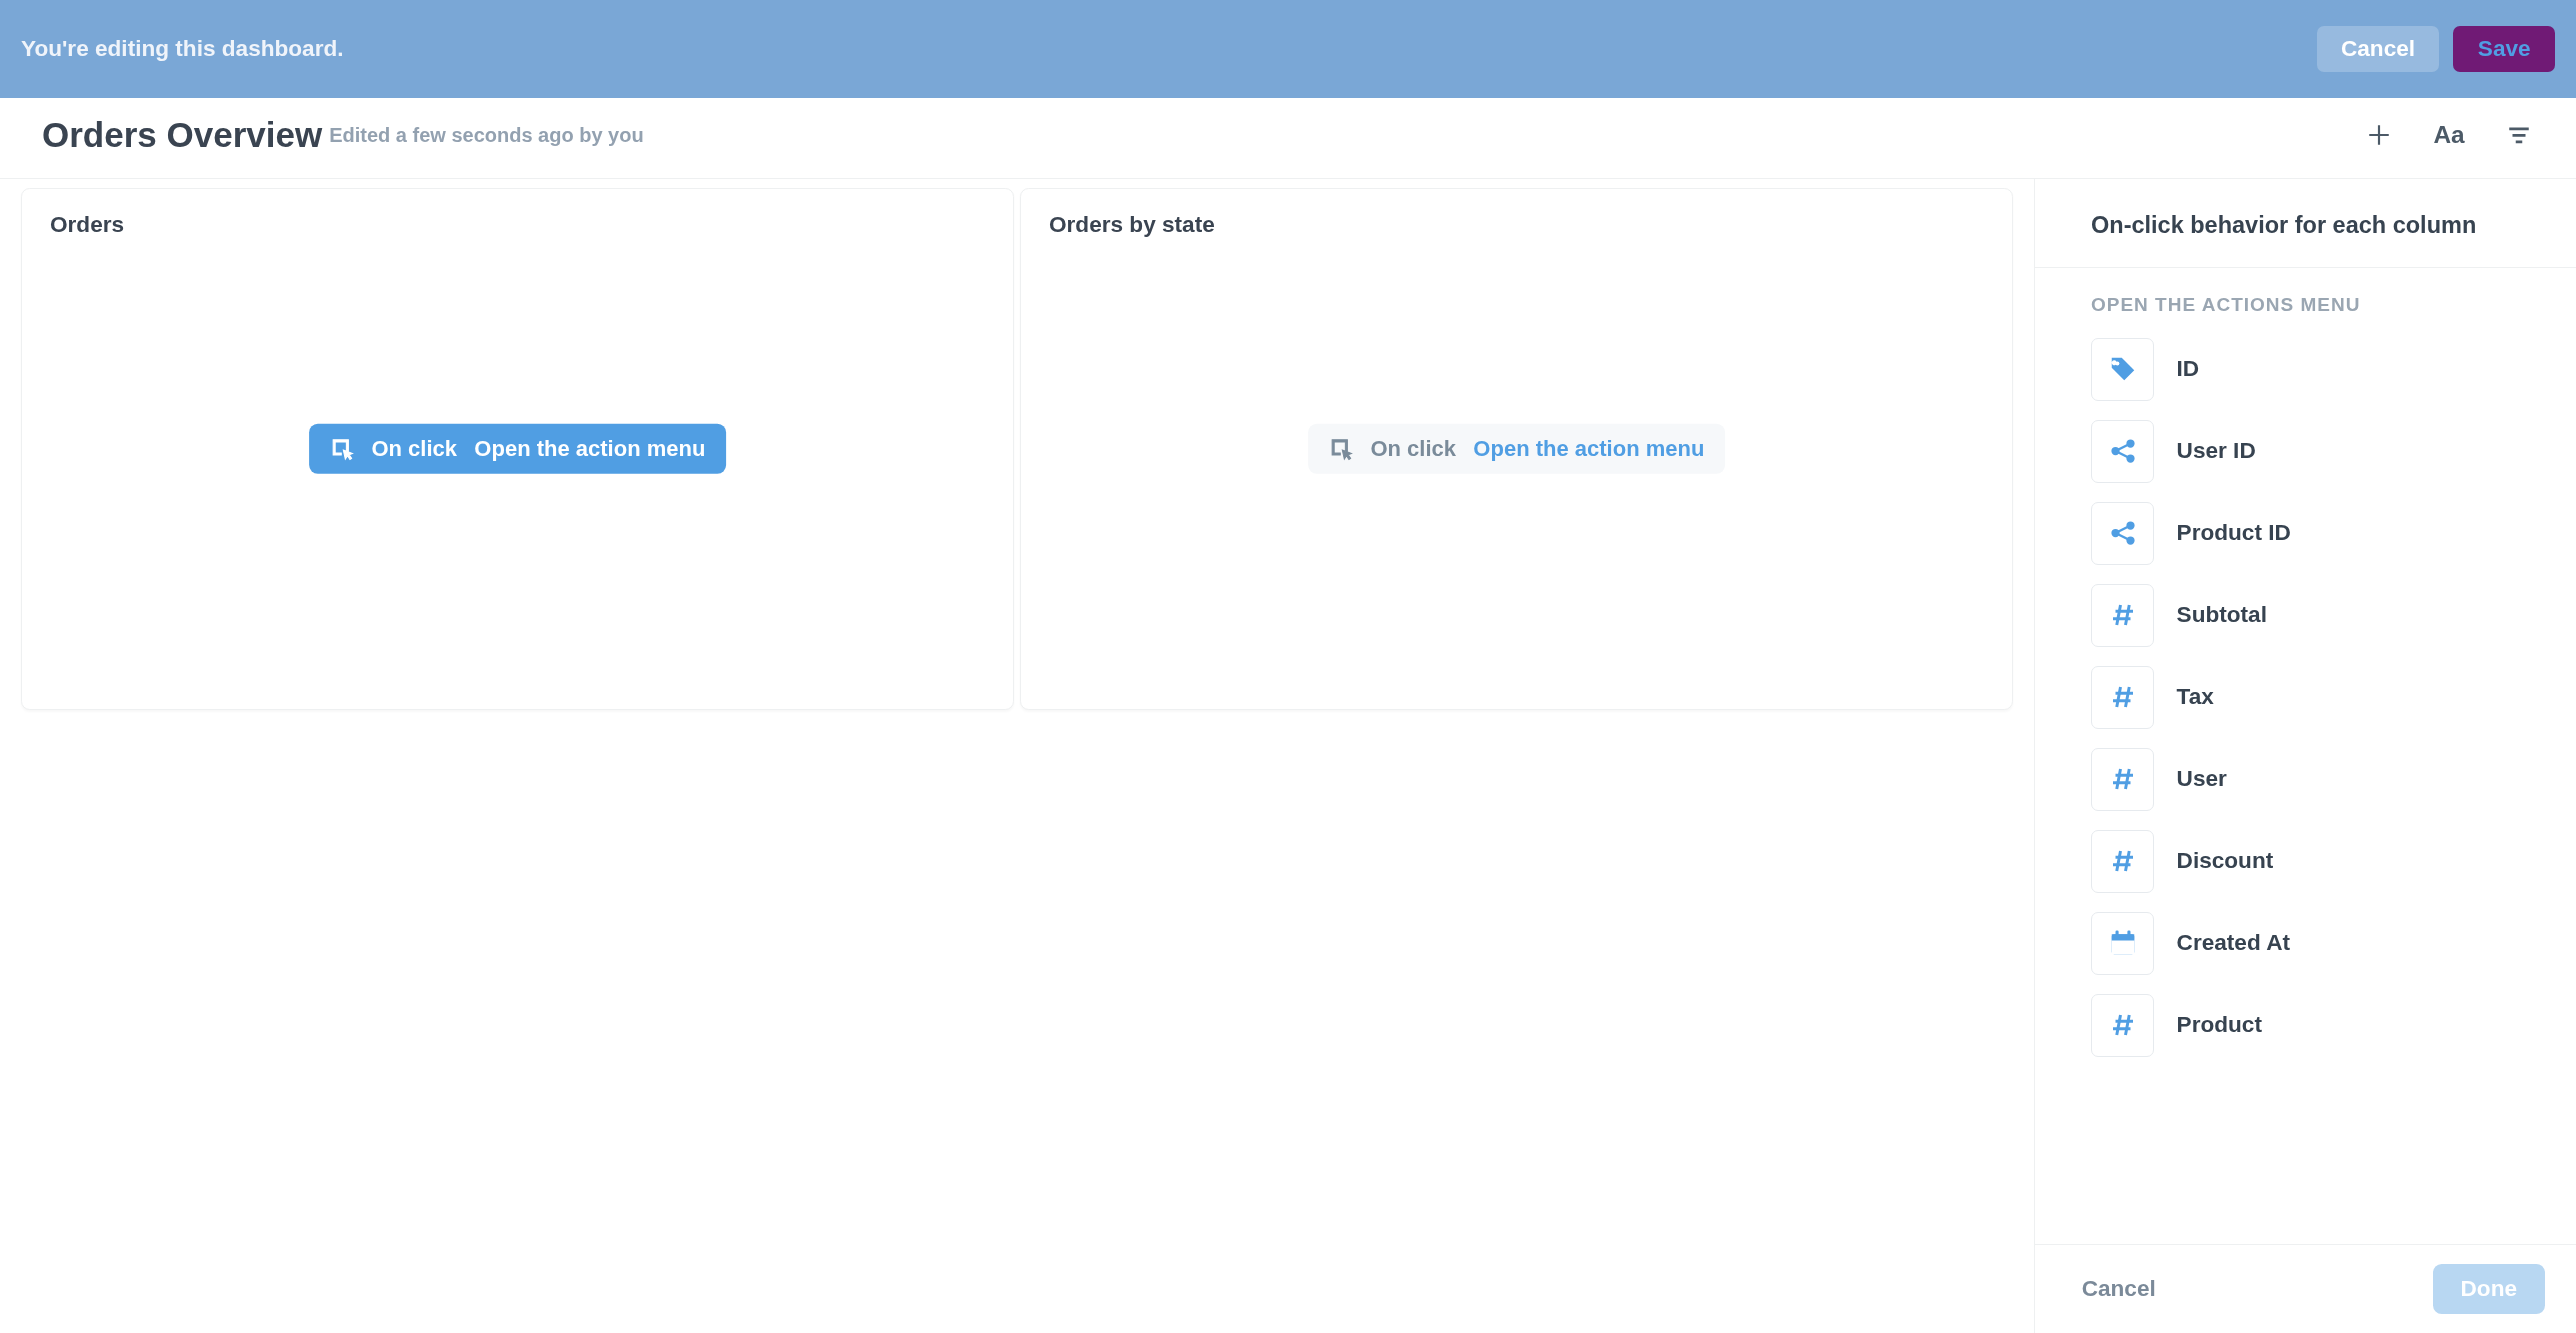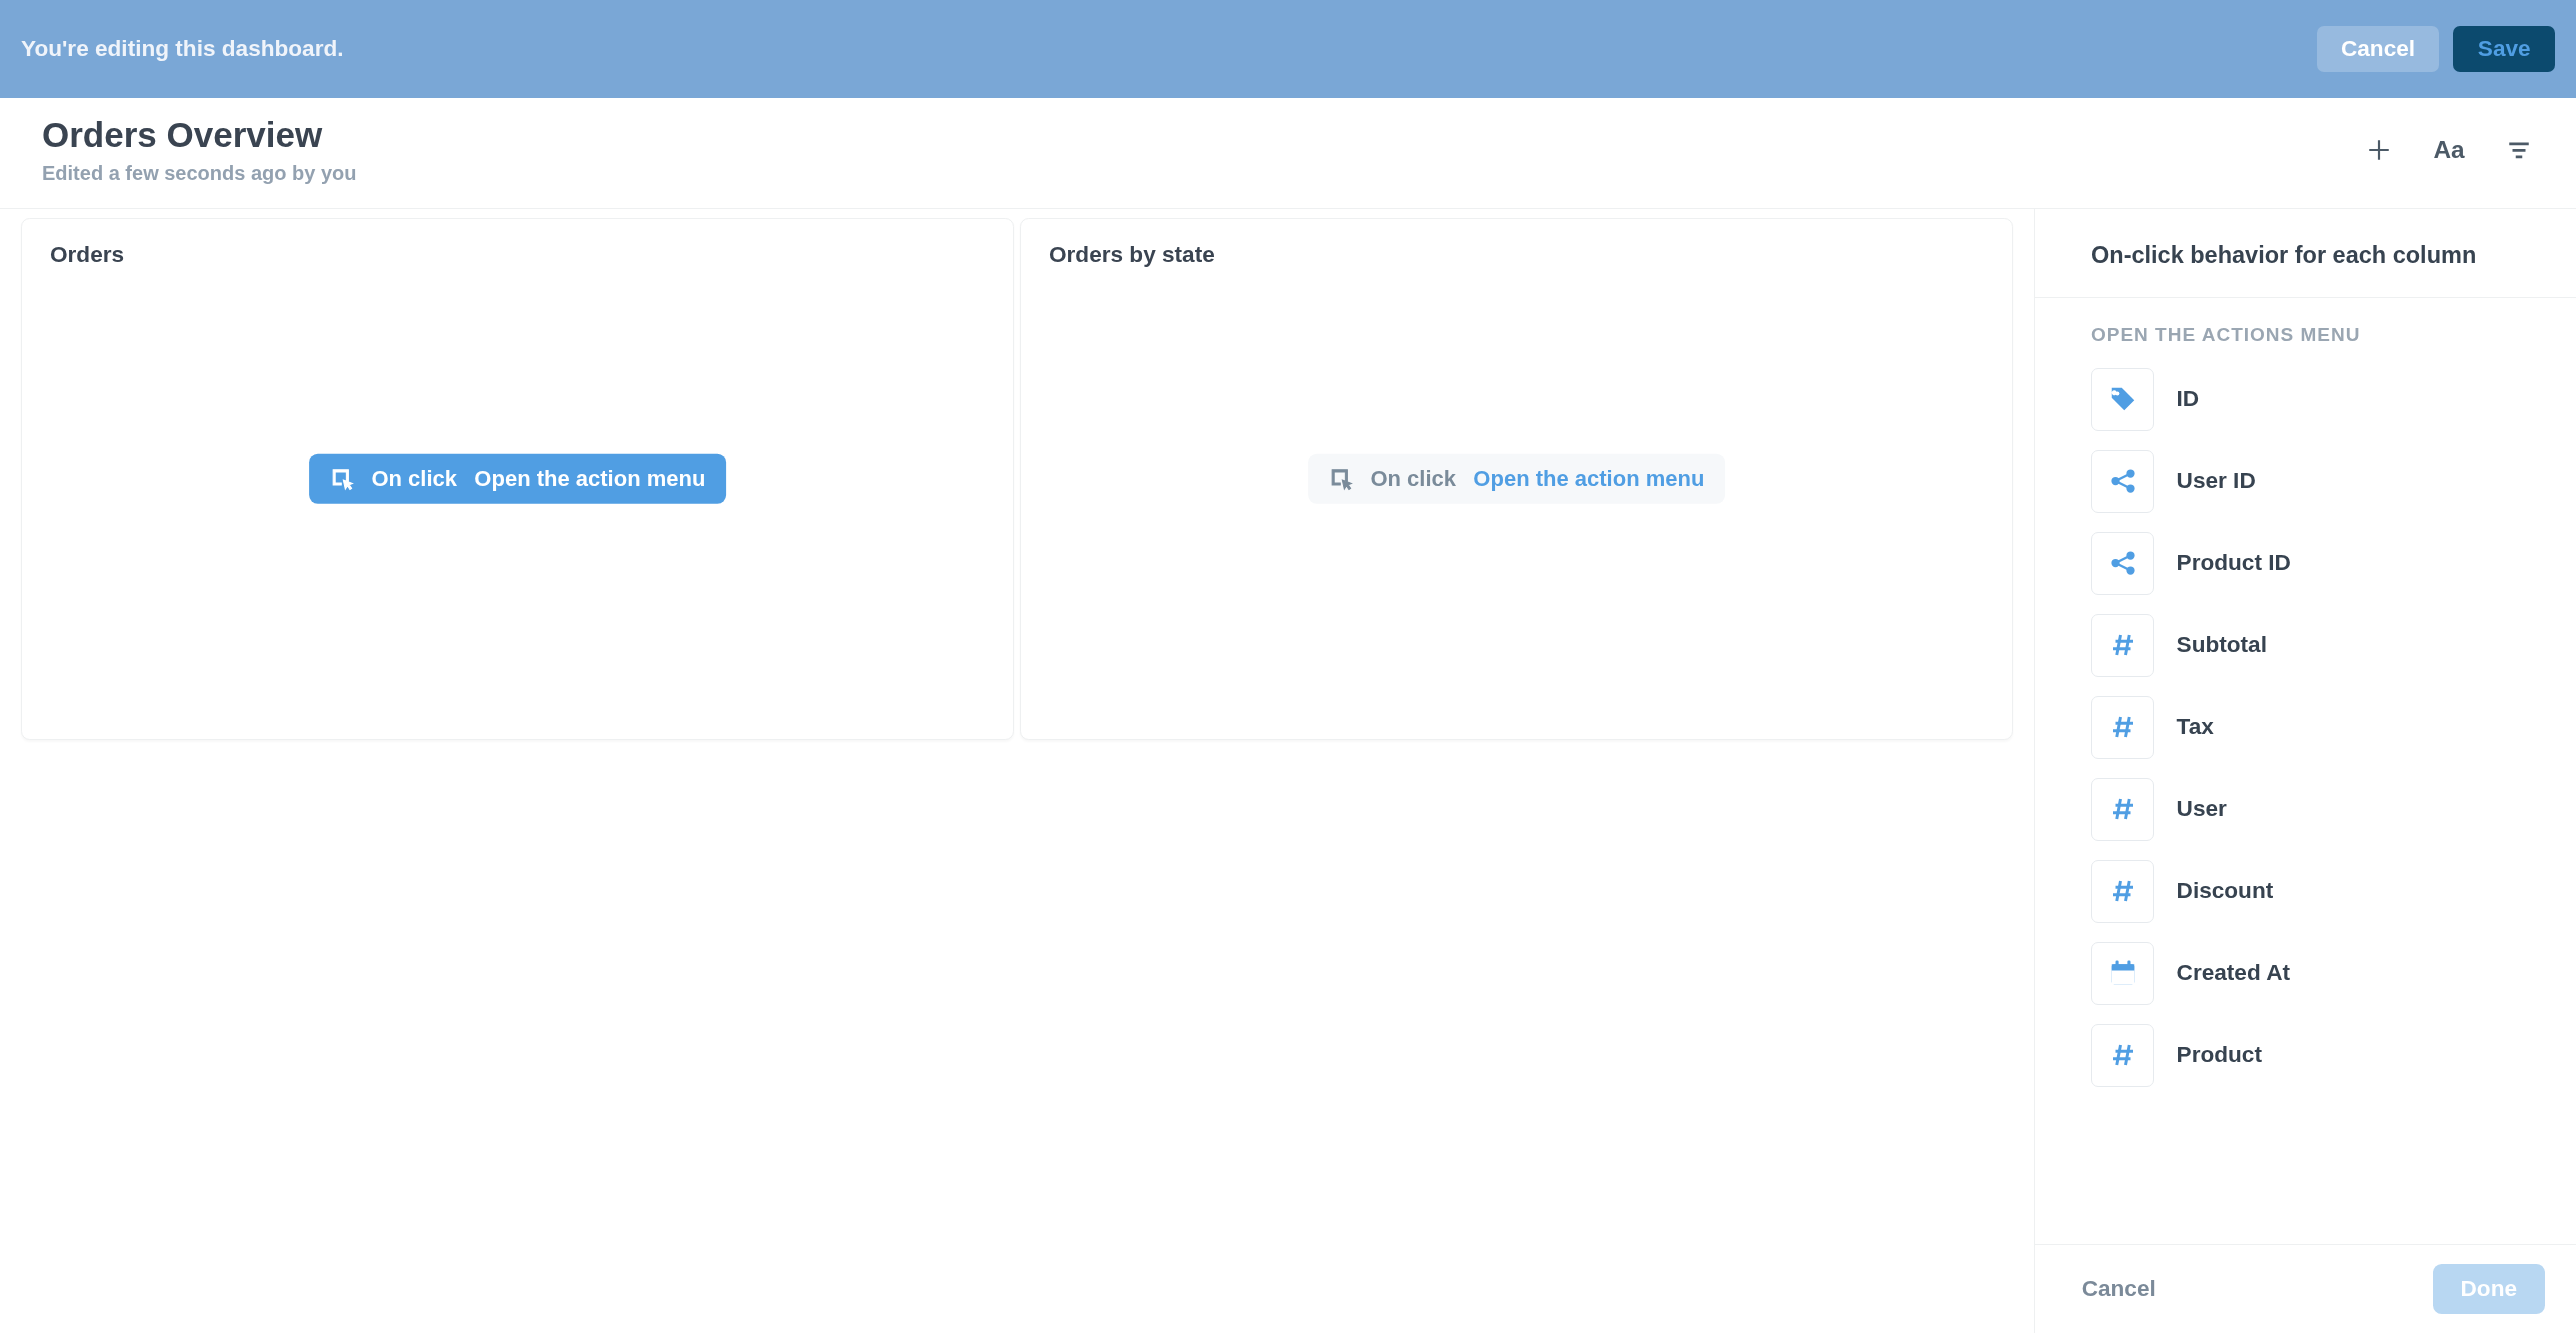--- a/index.html
+++ b/index.html
@@ -12,30 +12,30 @@
     display: flex;
     align-items: center;
     justify-content: space-between;
     padding: 0 21px;
     height: 98px;
   }
   .top-banner .msg { font-weight: 700; font-size: 22.6px; color: #f0f4fa; }
   .top-banner .actions { display: flex; gap: 14px; }
   .btn { border: none; border-radius: 7px; font-weight: 700; font-size: 22.6px; padding: 10.4px 24.4px; cursor: pointer; }
   .btn-cancel-top { background: rgba(255,255,255,0.22); color: #fff; }
-  .btn-save-top { background: #0c4a6e; color: #509ee3; }
+  .btn-save-top { background: #701a75; color: #509ee3; }
 
   .header-row {
     display: flex;
     align-items: center;
     justify-content: space-between;
     padding: 17.4px 42px 22.6px 42px;
     border-bottom: 0.9px solid #eef0f1;
   }
-  .header-left { display: flex; flex-direction: column; gap: 7px; }
+  .header-left { display: flex; flex-direction: row; gap: 7px; align-items: center; }
   .page-title { font-size: 35px; font-weight: 900; color: #3a4451; }
   .page-sub { font-size: 20px; font-weight: 700; color: #93a1b0; }
   .header-icons { display: flex; gap: 40px; align-items: center; color: #4c5a67; }
   .header-icons .hicon { width: 30px; height: 30px; display:flex; align-items:center; justify-content:center; cursor:pointer; }
   .header-icons svg { width: 26px; height: 26px; fill: #4c5a67; }
   .aa-icon { font-weight: 700; font-size: 24.4px; }
 
   .main-area { flex: 1; display: flex; overflow: hidden; }
   .canvas { flex: 1; padding: 0 21px; overflow: auto; background:#fff; }
   .cards-row { display: flex; gap: 6px; padding-top: 9px; }

